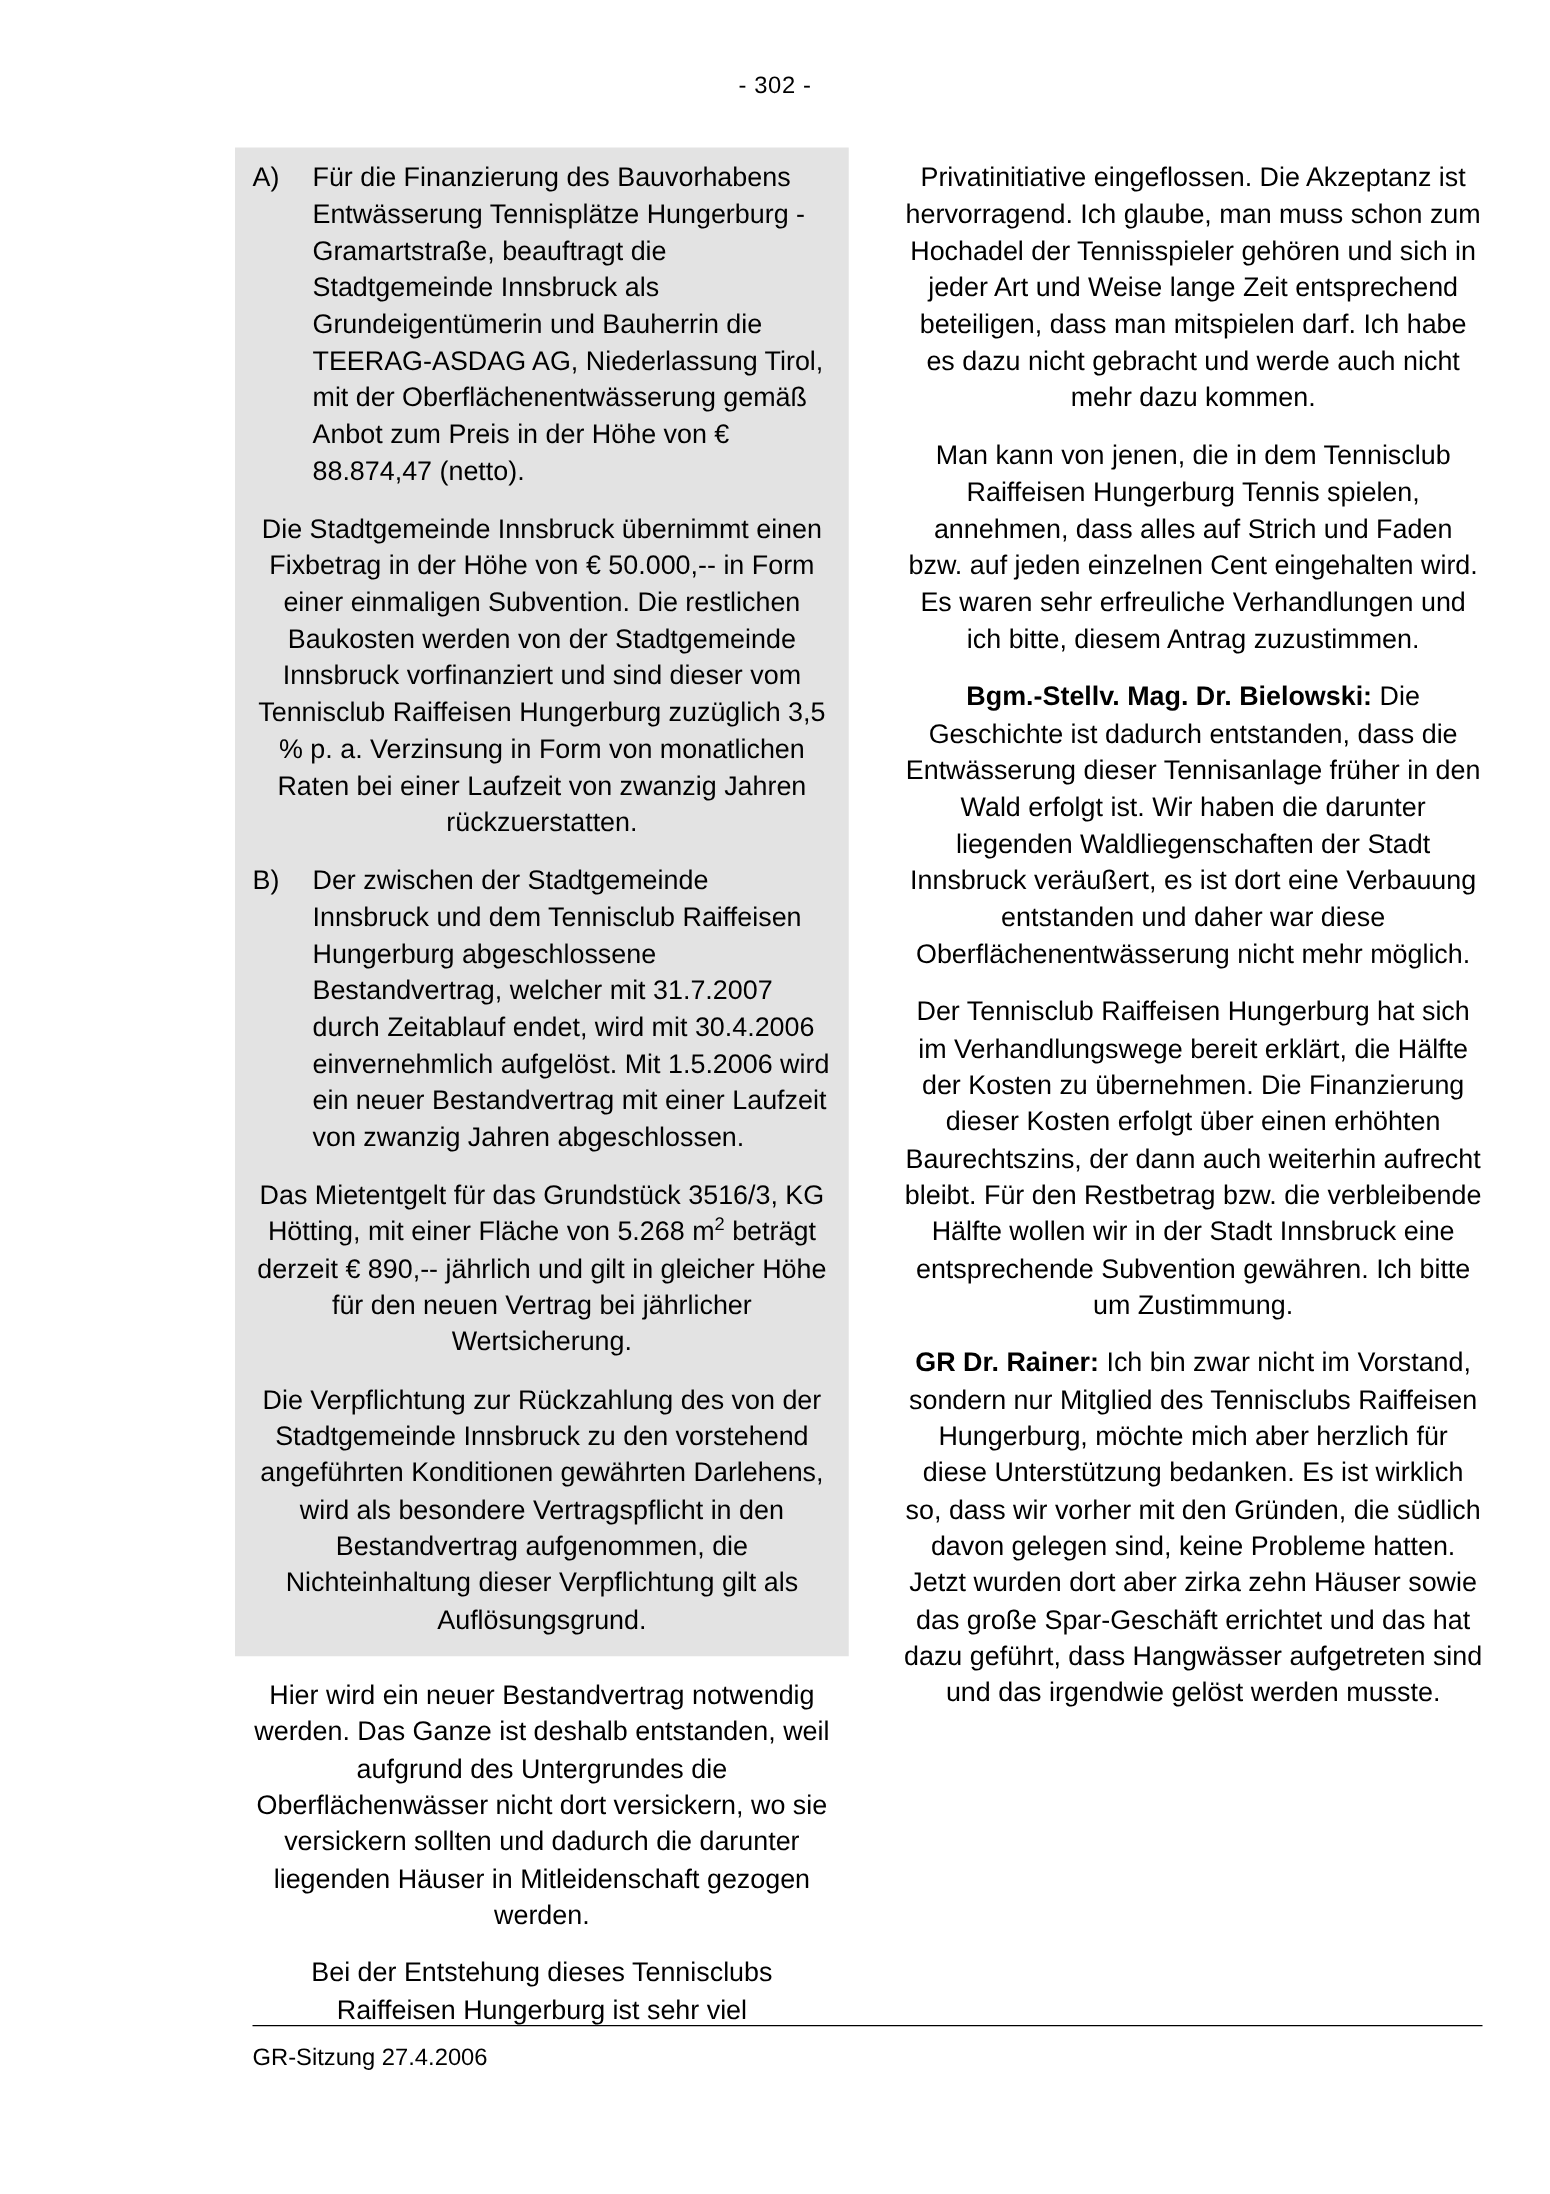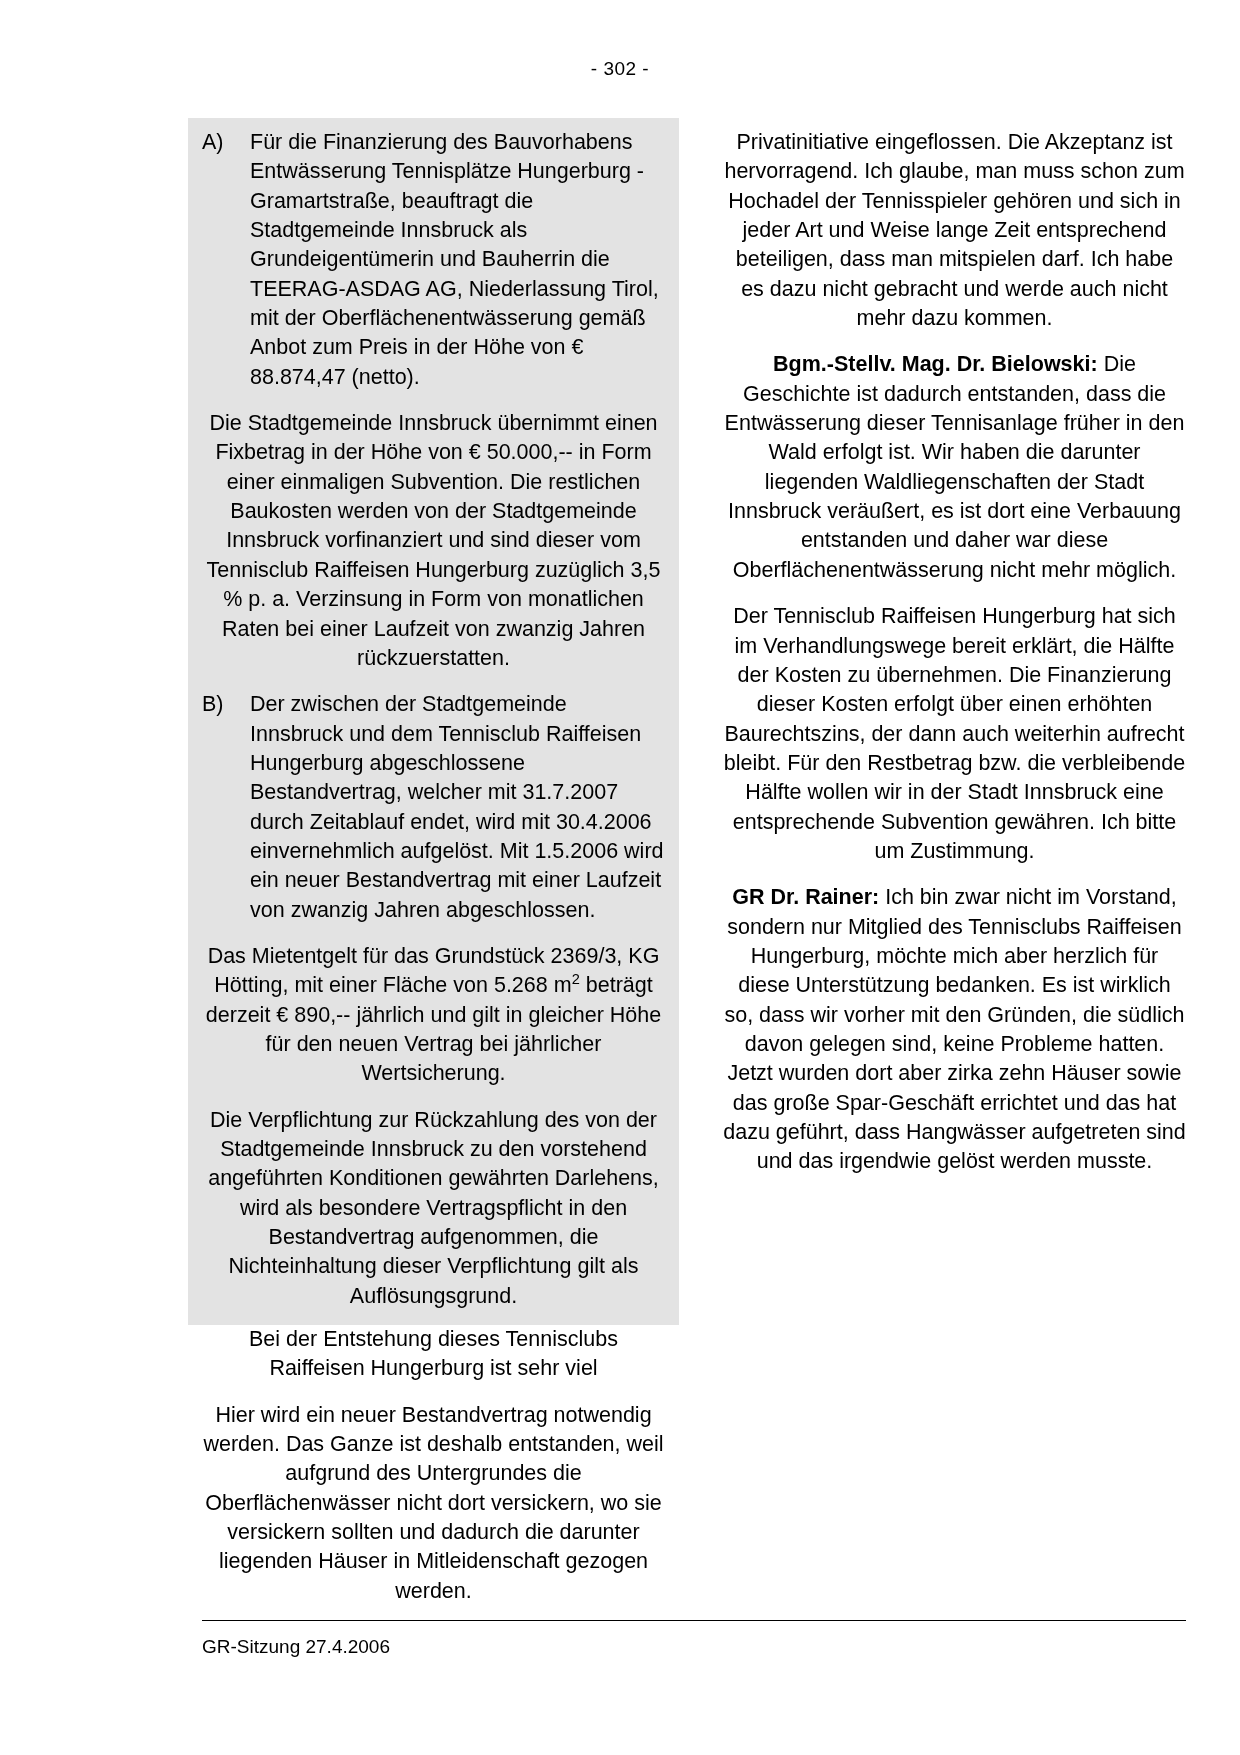--- a/index.html
+++ b/index.html
@@ -115,36 +115,37 @@
           <div class="item-body">Für die Finanzierung des Bauvorhabens Entwässerung Tennisplätze Hungerburg - Gramartstraße, beauftragt die Stadtgemeinde Innsbruck als Grundeigentümerin und Bauherrin die TEERAG-ASDAG AG, Niederlassung Tirol, mit der Oberflächenentwässerung gemäß Anbot zum Preis in der Höhe von € 88.874,47 (netto).</div>
         </div>
 
         <p class="indent">Die Stadtgemeinde Innsbruck übernimmt einen Fixbetrag in der Höhe von € 50.000,-- in Form einer einmaligen Subvention. Die restlichen Baukosten werden von der Stadtgemeinde Innsbruck vorfinanziert und sind dieser vom Tennisclub Raiffeisen Hungerburg zuzüglich 3,5 % p. a. Verzinsung in Form von monatlichen Raten bei einer Laufzeit von zwanzig Jahren rückzuerstatten.</p>
 
         <div class="item">
           <div class="item-label">B)</div>
           <div class="item-body">Der zwischen der Stadtgemeinde Innsbruck und dem Tennisclub Raiffeisen Hungerburg abgeschlossene Bestandvertrag, welcher mit 31.7.2007 durch Zeitablauf endet, wird mit 30.4.2006 einvernehmlich aufgelöst. Mit 1.5.2006 wird ein neuer Bestandvertrag mit einer Laufzeit von zwanzig Jahren abgeschlossen.</div>
         </div>
 
-        <p class="indent"><span>Das Mietentgelt für das Grundstück 2369/3, KG Hötting, mit einer Fläche von 5.268 m</span><sup>2</sup><span> beträgt derzeit € 890,-- jährlich und gilt in gleicher Höhe für den neuen Vertrag bei jährlicher Wertsicherung.</span></p>
+        <p class="indent"><span>Das Mietentgelt für das Grundstück 3516/3, KG Hötting, mit einer Fläche von 5.268 m</span><sup>2</sup><span> beträgt derzeit € 890,-- jährlich und gilt in gleicher Höhe für den neuen Vertrag bei jährlicher Wertsicherung.</span></p>
 
         <p class="indent">Die Verpflichtung zur Rückzahlung des von der Stadtgemeinde Innsbruck zu den vorstehend angeführten Konditionen gewährten Darlehens, wird als besondere Vertragspflicht in den Bestandvertrag aufgenommen, die Nichteinhaltung dieser Verpflichtung gilt als Auflösungsgrund.</p>
 
       </div>
 
+      <p style="margin-top:17px">Hier wird ein neuer Bestandvertrag notwendig werden. Das Ganze ist deshalb entstanden, weil aufgrund des Untergrundes die Oberflächenwässer nicht dort versickern, wo sie versickern sollten und dadurch die darunter liegenden Häuser in Mitleidenschaft gezogen werden.</p>
+
       <p>Bei der Entstehung dieses Tennisclubs Raiffeisen Hungerburg ist sehr viel</p>
-
-      <p style="margin-top:17px">Hier wird ein neuer Bestandvertrag notwendig werden. Das Ganze ist deshalb entstanden, weil aufgrund des Untergrundes die Oberflächenwässer nicht dort versickern, wo sie versickern sollten und dadurch die darunter liegenden Häuser in Mitleidenschaft gezogen werden.</p>
 
     </div>
 
     <div class="col">
 
       <p>Privatinitiative eingeflossen. Die Akzeptanz ist hervorragend. Ich glaube, man muss schon zum Hochadel der Tennisspieler gehören und sich in jeder Art und Weise lange Zeit entsprechend beteiligen, dass man mitspielen darf. Ich habe es dazu nicht gebracht und werde auch nicht mehr dazu kommen.</p>
 
+      <p>Man kann von jenen, die in dem Tennisclub Raiffeisen Hungerburg Tennis spielen, annehmen, dass alles auf Strich und Faden bzw. auf jeden einzelnen Cent eingehalten wird. Es waren sehr erfreuliche Verhandlungen und ich bitte, diesem Antrag zuzustimmen.</p>
 
       <p><span class="speaker">Bgm.-Stellv. Mag. Dr. Bielowski:</span><span> Die Geschichte ist dadurch entstanden, dass die Entwässerung dieser Tennisanlage früher in den Wald erfolgt ist. Wir haben die darunter liegenden Waldliegenschaften der Stadt Innsbruck veräußert, es ist dort eine Verbauung entstanden und daher war diese Oberflächenentwässerung nicht mehr möglich.</span></p>
 
       <p>Der Tennisclub Raiffeisen Hungerburg hat sich im Verhandlungswege bereit erklärt, die Hälfte der Kosten zu übernehmen. Die Finanzierung dieser Kosten erfolgt über einen erhöhten Baurechtszins, der dann auch weiterhin aufrecht bleibt. Für den Restbetrag bzw. die verbleibende Hälfte wollen wir in der Stadt Innsbruck eine entsprechende Subvention gewähren. Ich bitte um Zustimmung.</p>
 
       <p><span class="speaker">GR Dr. Rainer:</span><span> Ich bin zwar nicht im Vorstand, sondern nur Mitglied des Tennisclubs Raiffeisen Hungerburg, möchte mich aber herzlich für diese Unterstützung bedanken. Es ist wirklich so, dass wir vorher mit den Gründen, die südlich davon gelegen sind, keine Probleme hatten. Jetzt wurden dort aber zirka zehn Häuser sowie das große Spar-Geschäft errichtet und das hat dazu geführt, dass Hangwässer aufgetreten sind und das irgendwie gelöst werden musste.</span></p>
 
 
     </div>
 

